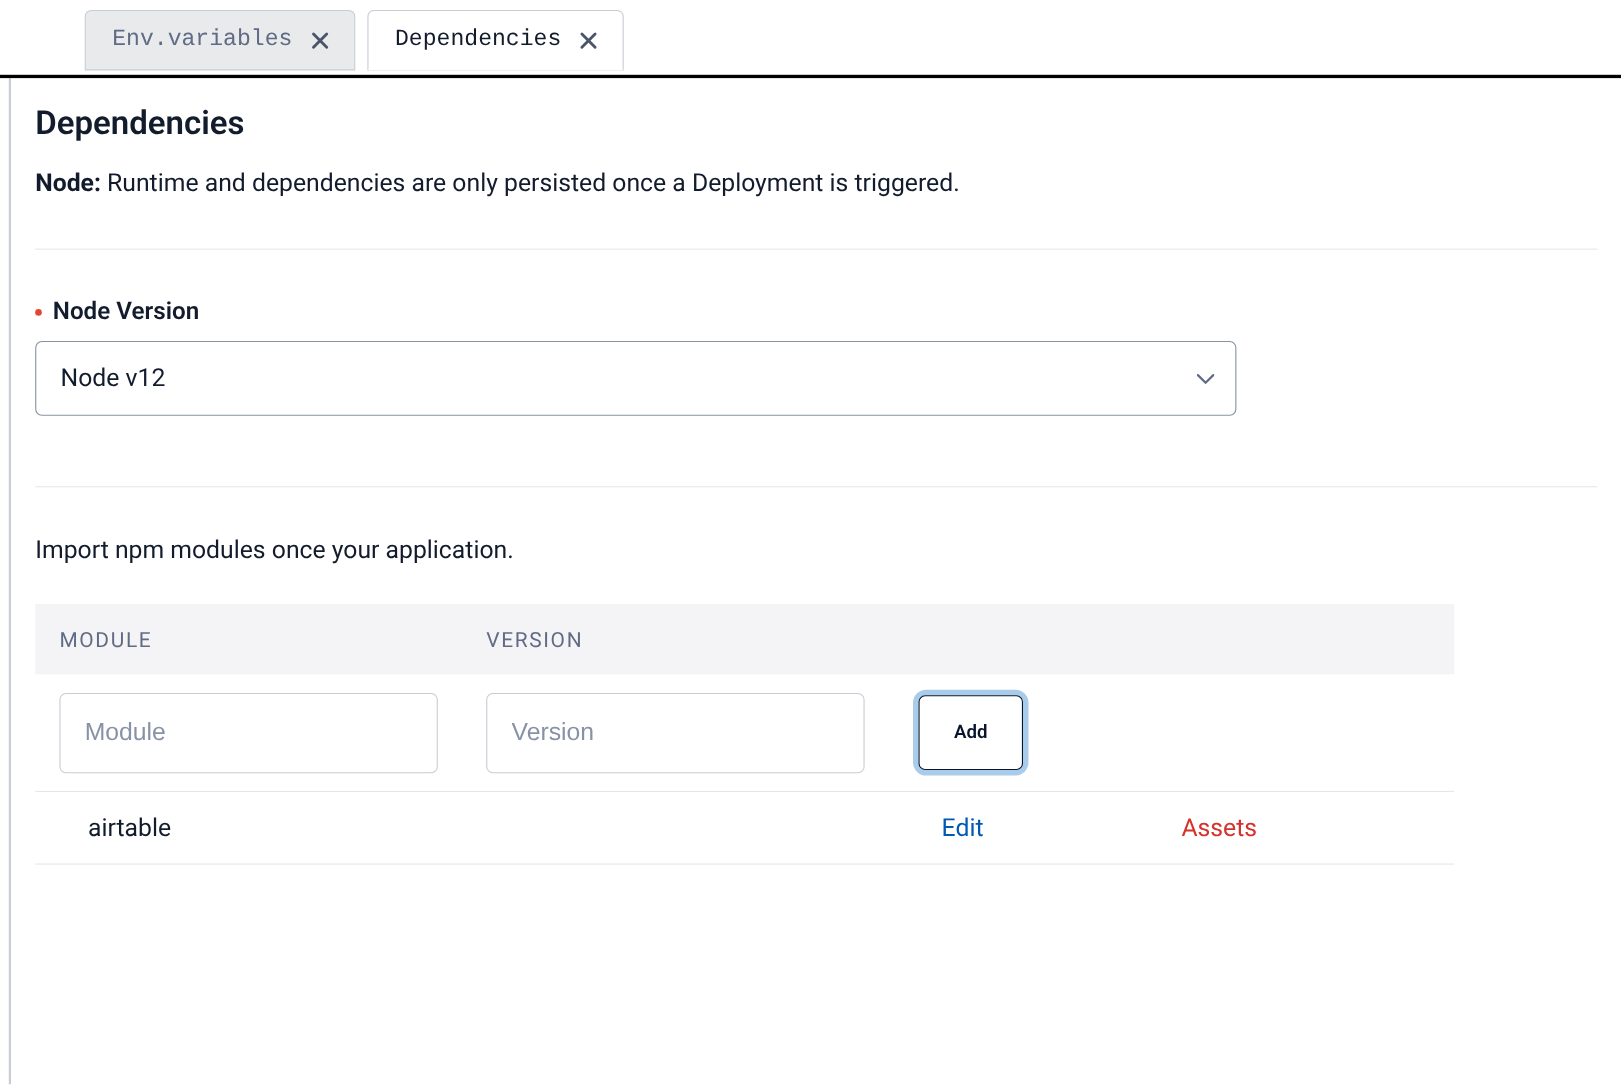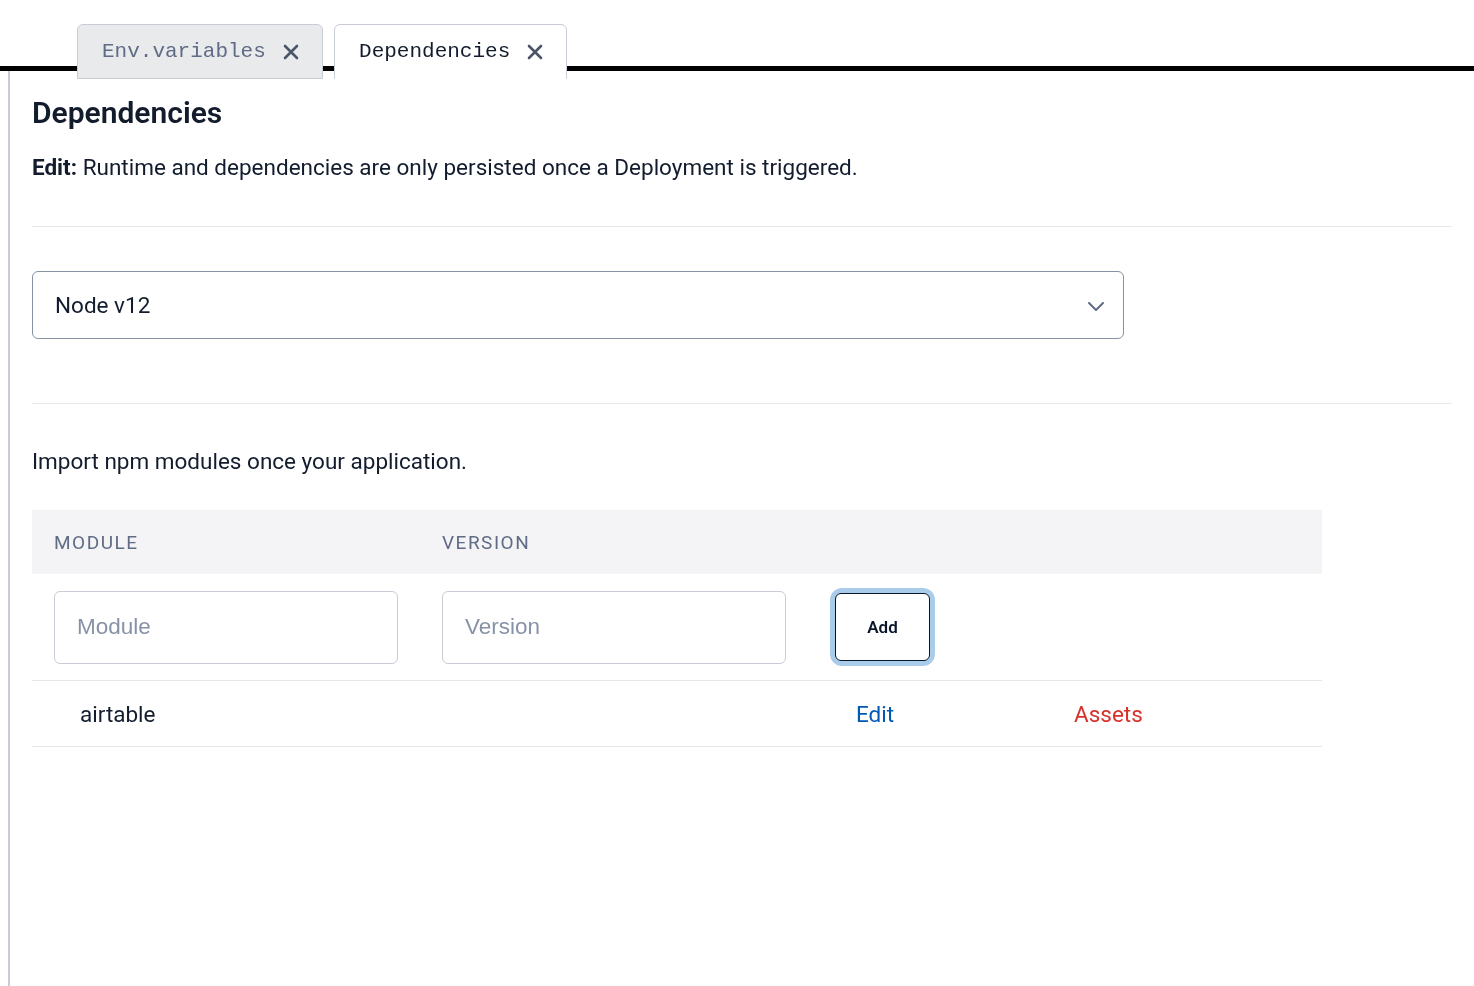--- a/index.html
+++ b/index.html
@@ -13,23 +13,23 @@
   }
   .page {
     width: 1474px;
     height: 986px;
     position: relative;
     background: #fff;
   }
   .tabs-row {
     position: relative;
     padding-left: 77px;
-    padding-top: 24px;
+    padding-top: 9px;
     height: 71px;
-    border-bottom: 5px solid #000000;
+    border-bottom: 3px solid #000000;
     z-index: 1;
   }
   .tab {
     display: inline-flex;
     align-items: center;
     gap: 14px;
     height: 55px;
     padding: 0 20px 0 24px;
     border: 1px solid #c8ccd4;
     border-top-left-radius: 6px;
@@ -221,27 +221,31 @@
       </span>
     </div>
   </div>
 
   <div class="content-area-border">
     <div class="content">
 
       <h2 class="page-title">Dependencies</h2>
 
       <div class="note-line">
-        <strong>Edit:</strong>
+        <strong>Node:</strong>
         <span>Runtime and dependencies are only persisted once a Deployment is triggered.</span>
       </div>
 
       <hr class="section-rule">
 
 
+      <div class="label-row">
+        <span class="req-dot"></span>
+        <span>Node Version</span>
+      </div>
 
       <div class="select-wrap">
         <div class="select-box">
           <span>Node v12</span>
         </div>
         <span class="select-chevron">
           <svg width="16" height="10" viewBox="0 0 16 10">
               <path d="M1 1 L8 8 L15 1" fill="none" stroke="#606b85" stroke-width="2" stroke-linecap="round" stroke-linejoin="round"></path>
             </svg>
         </span>

